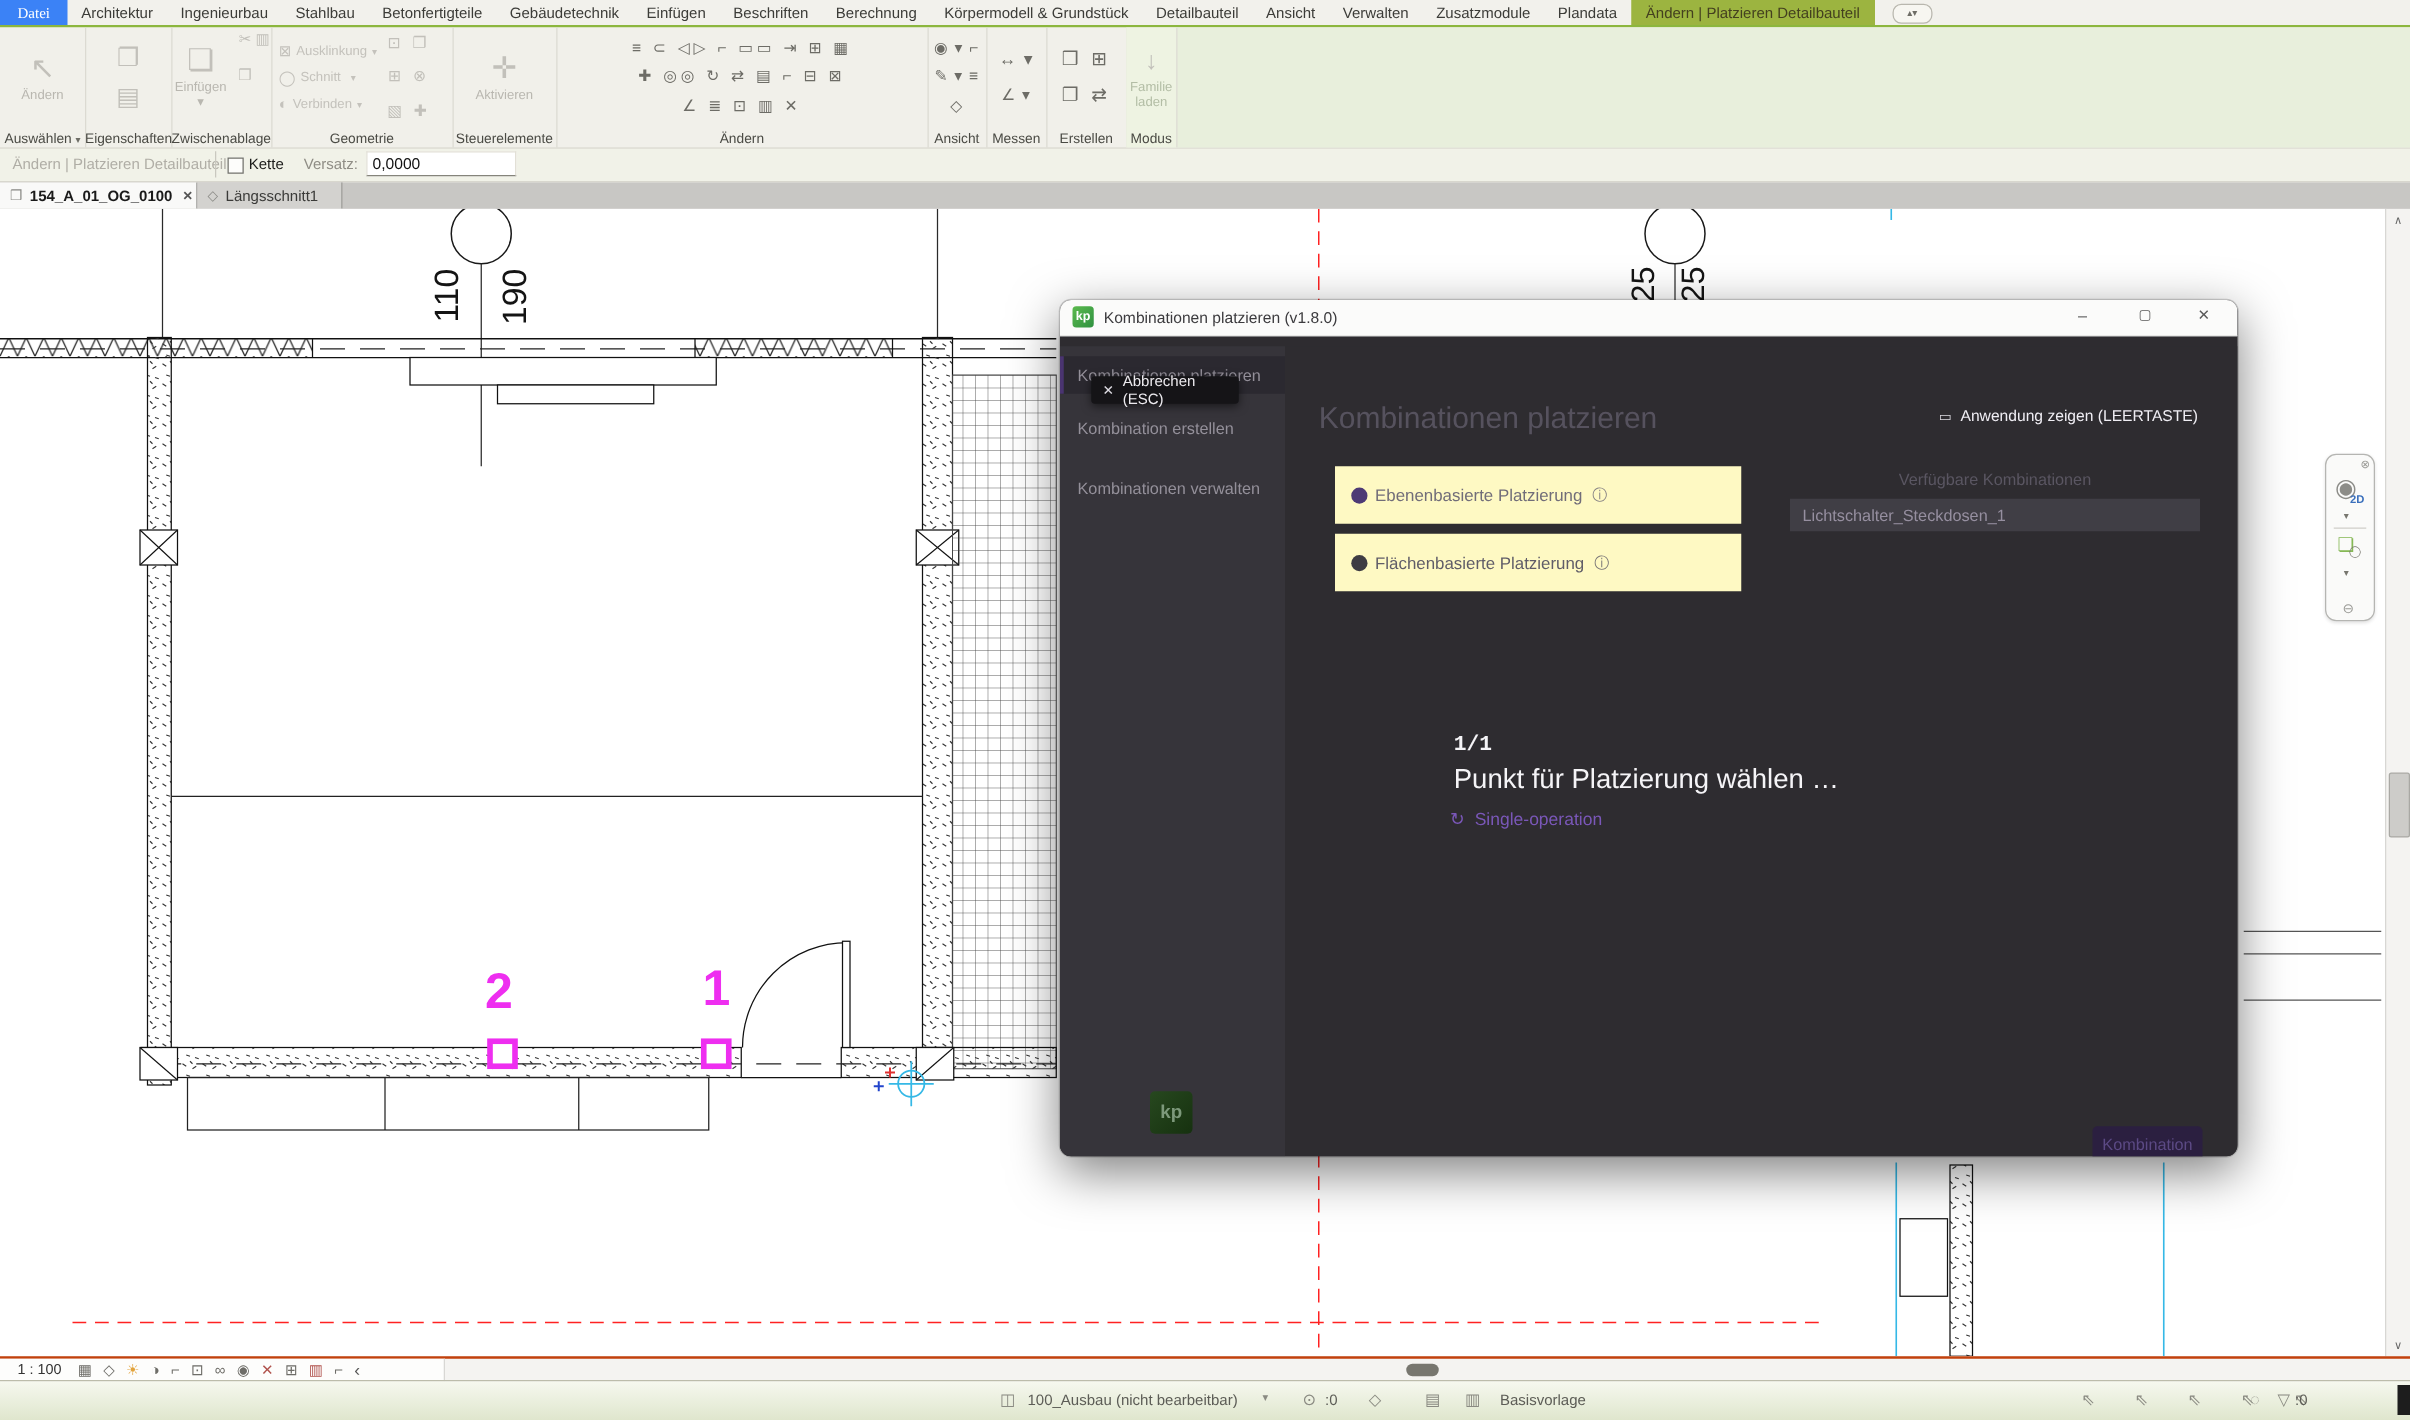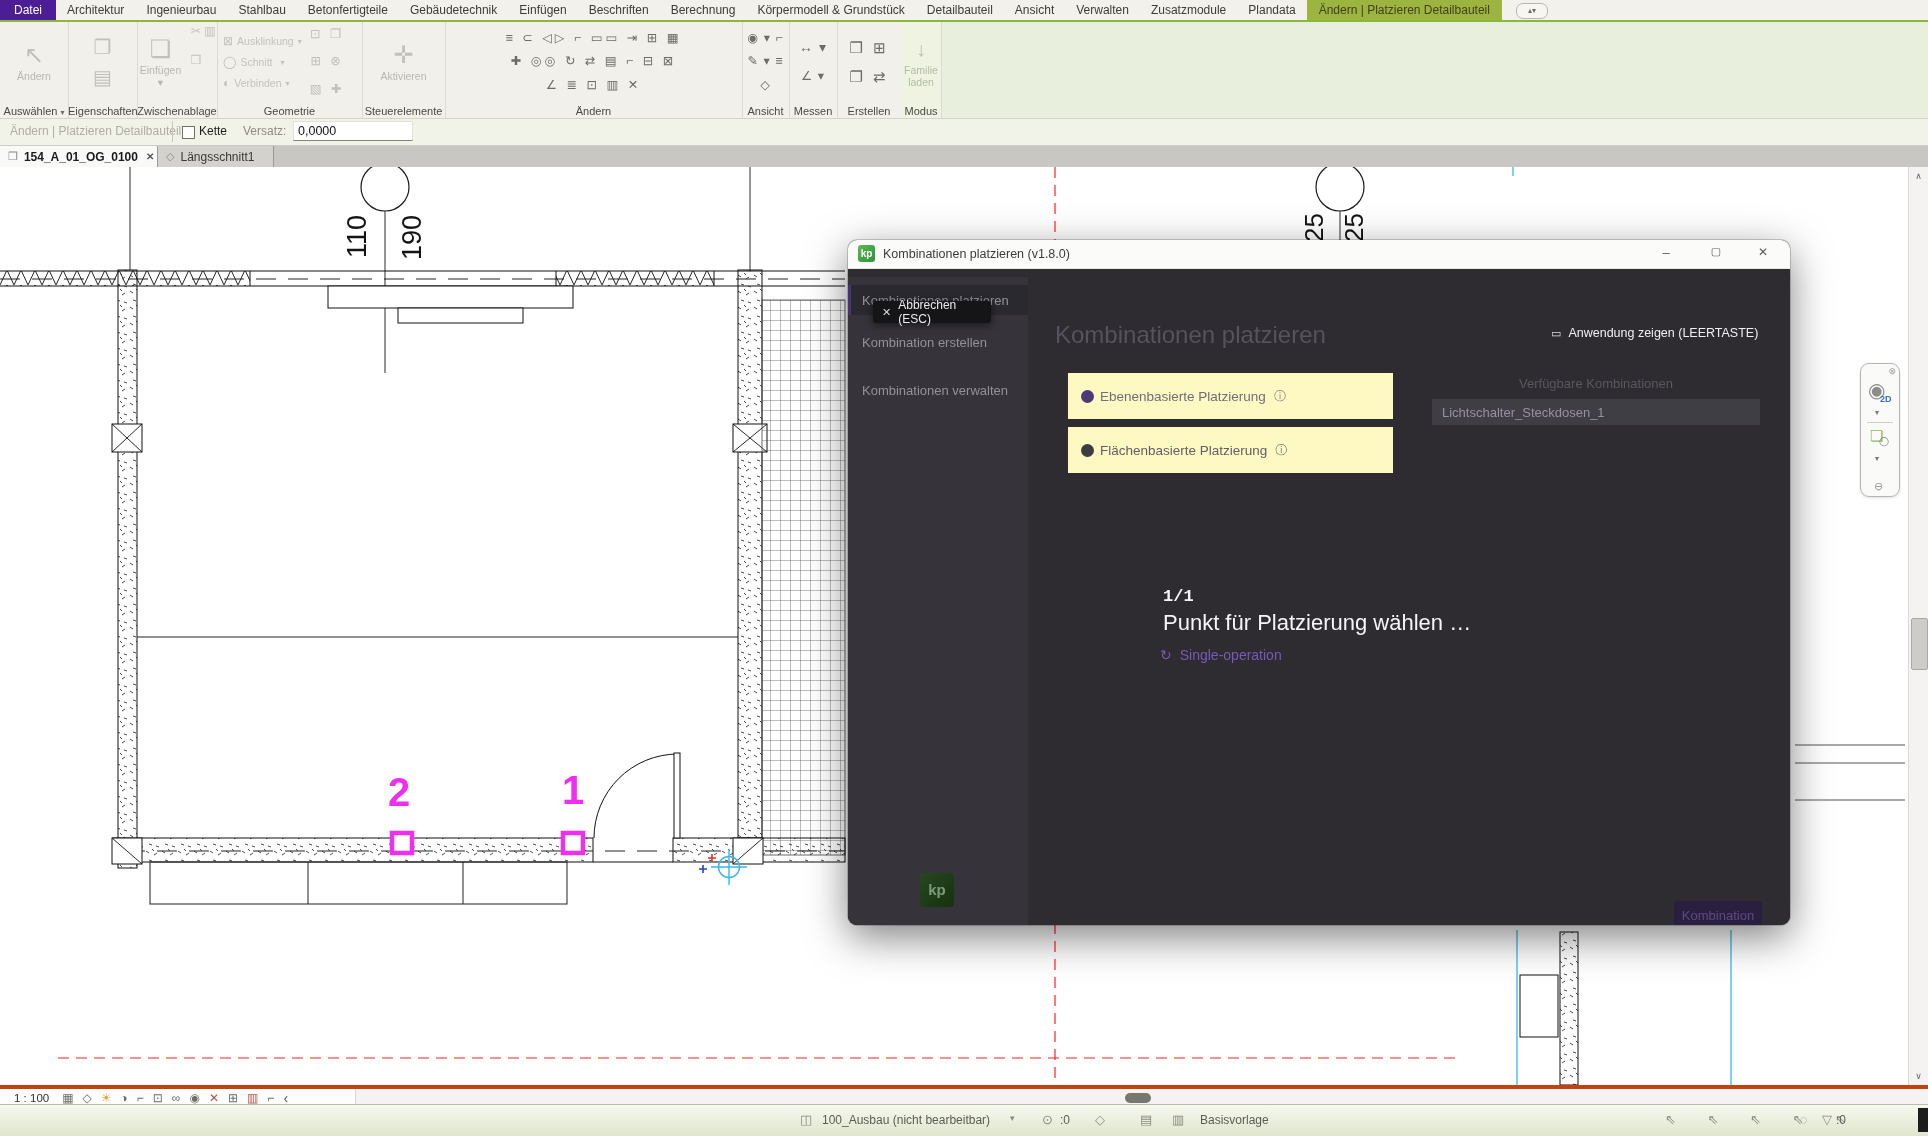--- a/index.html
+++ b/index.html
@@ -3,21 +3,21 @@
 <meta charset="utf-8">
 <style>
   html,body{margin:0;padding:0;background:#888;}
   #root{position:relative;width:1928px;height:1136px;background:#fff;overflow:hidden;
         font-family:"Liberation Sans",sans-serif;-webkit-font-smoothing:antialiased;}
 
   
   .tabrow{position:absolute;left:0;top:0;width:1928px;height:20px;background:#f2f1ec;
           border-bottom:2px solid #8cb63e;display:flex;align-items:stretch;}
   .tab{font-size:12px;line-height:20px;padding:0 11px;color:#3c3c38;white-space:nowrap;cursor:default;}
-  .tab-file{background:#4c1d95;color:#fff;padding:0 14px;}
+  .tab-file{background:#3b82f6;color:#fff;padding:0 14px;font-family:Liberation Serif, serif;}
   .tab-ctx{background:#9cb440;color:#44401f;padding:0 12px;}
   .ribbon-toggle{margin-left:14px;margin-top:3px;width:30px;height:14px;border:1px solid #b9b7ae;
           border-radius:7px;font-size:8px;color:#6e6d66;text-align:center;line-height:13px;background:#f7f6f1;}
 
   
   .ribbon{position:absolute;left:0;top:22px;width:1928px;height:96px;background:#f1f0ea;border-bottom:1px solid #d5d3ca;}
   .ribbon-green{position:absolute;left:941px;top:0;width:987px;height:96px;background:#e8efdc;}
   .panel{position:absolute;top:0;height:96px;border-right:1px solid #dcdad2;}
   .pbody{position:absolute;left:0;top:2px;right:0;height:76px;display:flex;align-items:center;justify-content:center;gap:5px;}
   .plabel{position:absolute;bottom:1px;left:0;right:0;text-align:center;font-size:11px;color:#4a4a44;white-space:nowrap;}
@@ -65,21 +65,21 @@
   .navbar .ndiv{position:absolute;left:6px;top:58px;width:26px;height:1px;background:#cfcec9;}
   .navbar .nzoom{position:absolute;left:9px;top:63px;font-size:15px;color:#86b856;}
   .navbar .nmag{position:absolute;left:18px;top:72px;font-size:9px;color:#77766f;}
   .navbar .ncar2{position:absolute;left:14px;top:90px;font-size:8px;color:#77766f;}
   .navbar .nminus{position:absolute;left:13px;bottom:3px;font-size:11px;color:#9a9a96;}
 
   
   .vscroll{position:absolute;right:0;top:167px;width:20px;height:918px;background:#f4f3f1;border-left:1px solid #d8d7d4;box-sizing:border-box;}
   .vs-arrow{position:absolute;left:0;width:19px;height:18px;font-size:9px;color:#666;text-align:center;line-height:18px;}
   .vs-thumb{position:absolute;left:2px;top:451px;width:15px;height:50px;background:#cdccc9;border:1px solid #a9a8a4;border-radius:2px;}
-  .hrow{position:absolute;left:0;top:1085px;width:1928px;height:19px;background:#f4f3f1;border-top:4px solid #c2410c;box-sizing:border-box;}
+  .hrow{position:absolute;left:0;top:1085px;width:1928px;height:19px;background:#f4f3f1;border-top:2px solid #c2410c;box-sizing:border-box;}
   .viewbar{position:absolute;left:0;top:0;width:356px;height:18px;background:#fdfdfc;display:flex;align-items:center;
            gap:9px;padding-left:14px;box-sizing:border-box;border-right:1px solid #d8d7d4;}
   .viewbar .vscale{font-size:11.5px;color:#333;margin-right:4px;white-space:nowrap;}
   .vcicon{font-size:12px;color:#6e6d68;position:relative;line-height:14px;}
   .hthumb{position:absolute;left:1125px;top:4px;width:26px;height:10px;background:#77766f;border-radius:5px;}
 
   
   .statusbar{position:absolute;left:0;top:1104px;width:1928px;height:32px;
              background:linear-gradient(#f6f8ef,#dfe6cd);border-top:1px solid #bcbcab;box-sizing:border-box;}
   .sb{position:absolute;top:8px;font-size:12px;color:#5c5c56;white-space:nowrap;}

